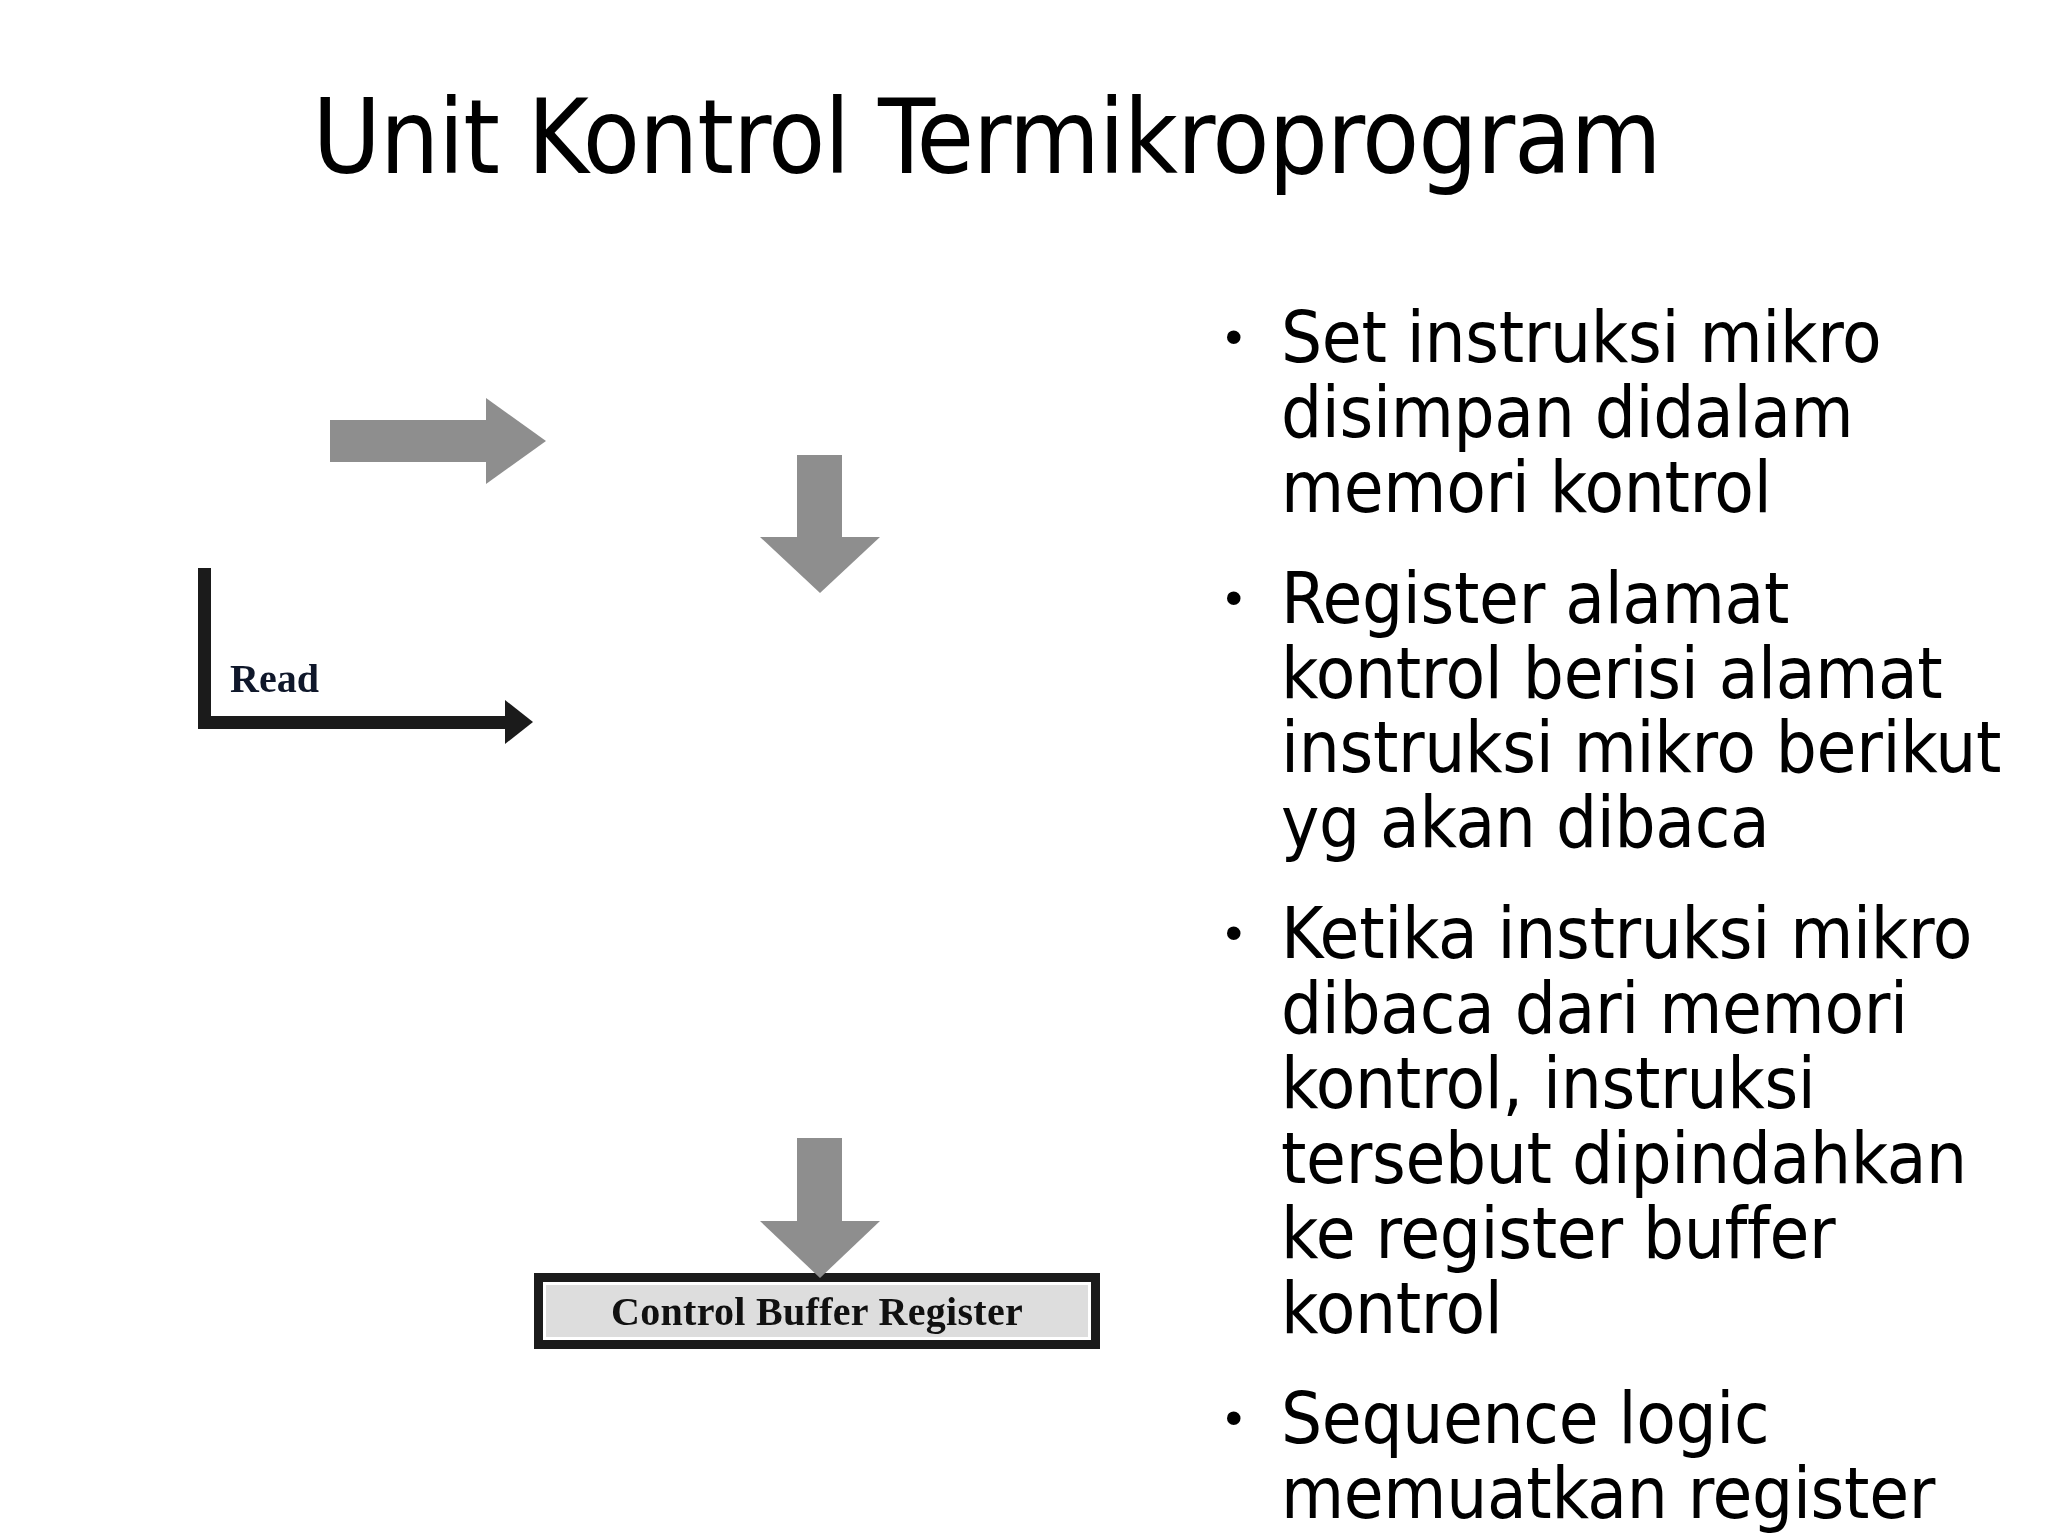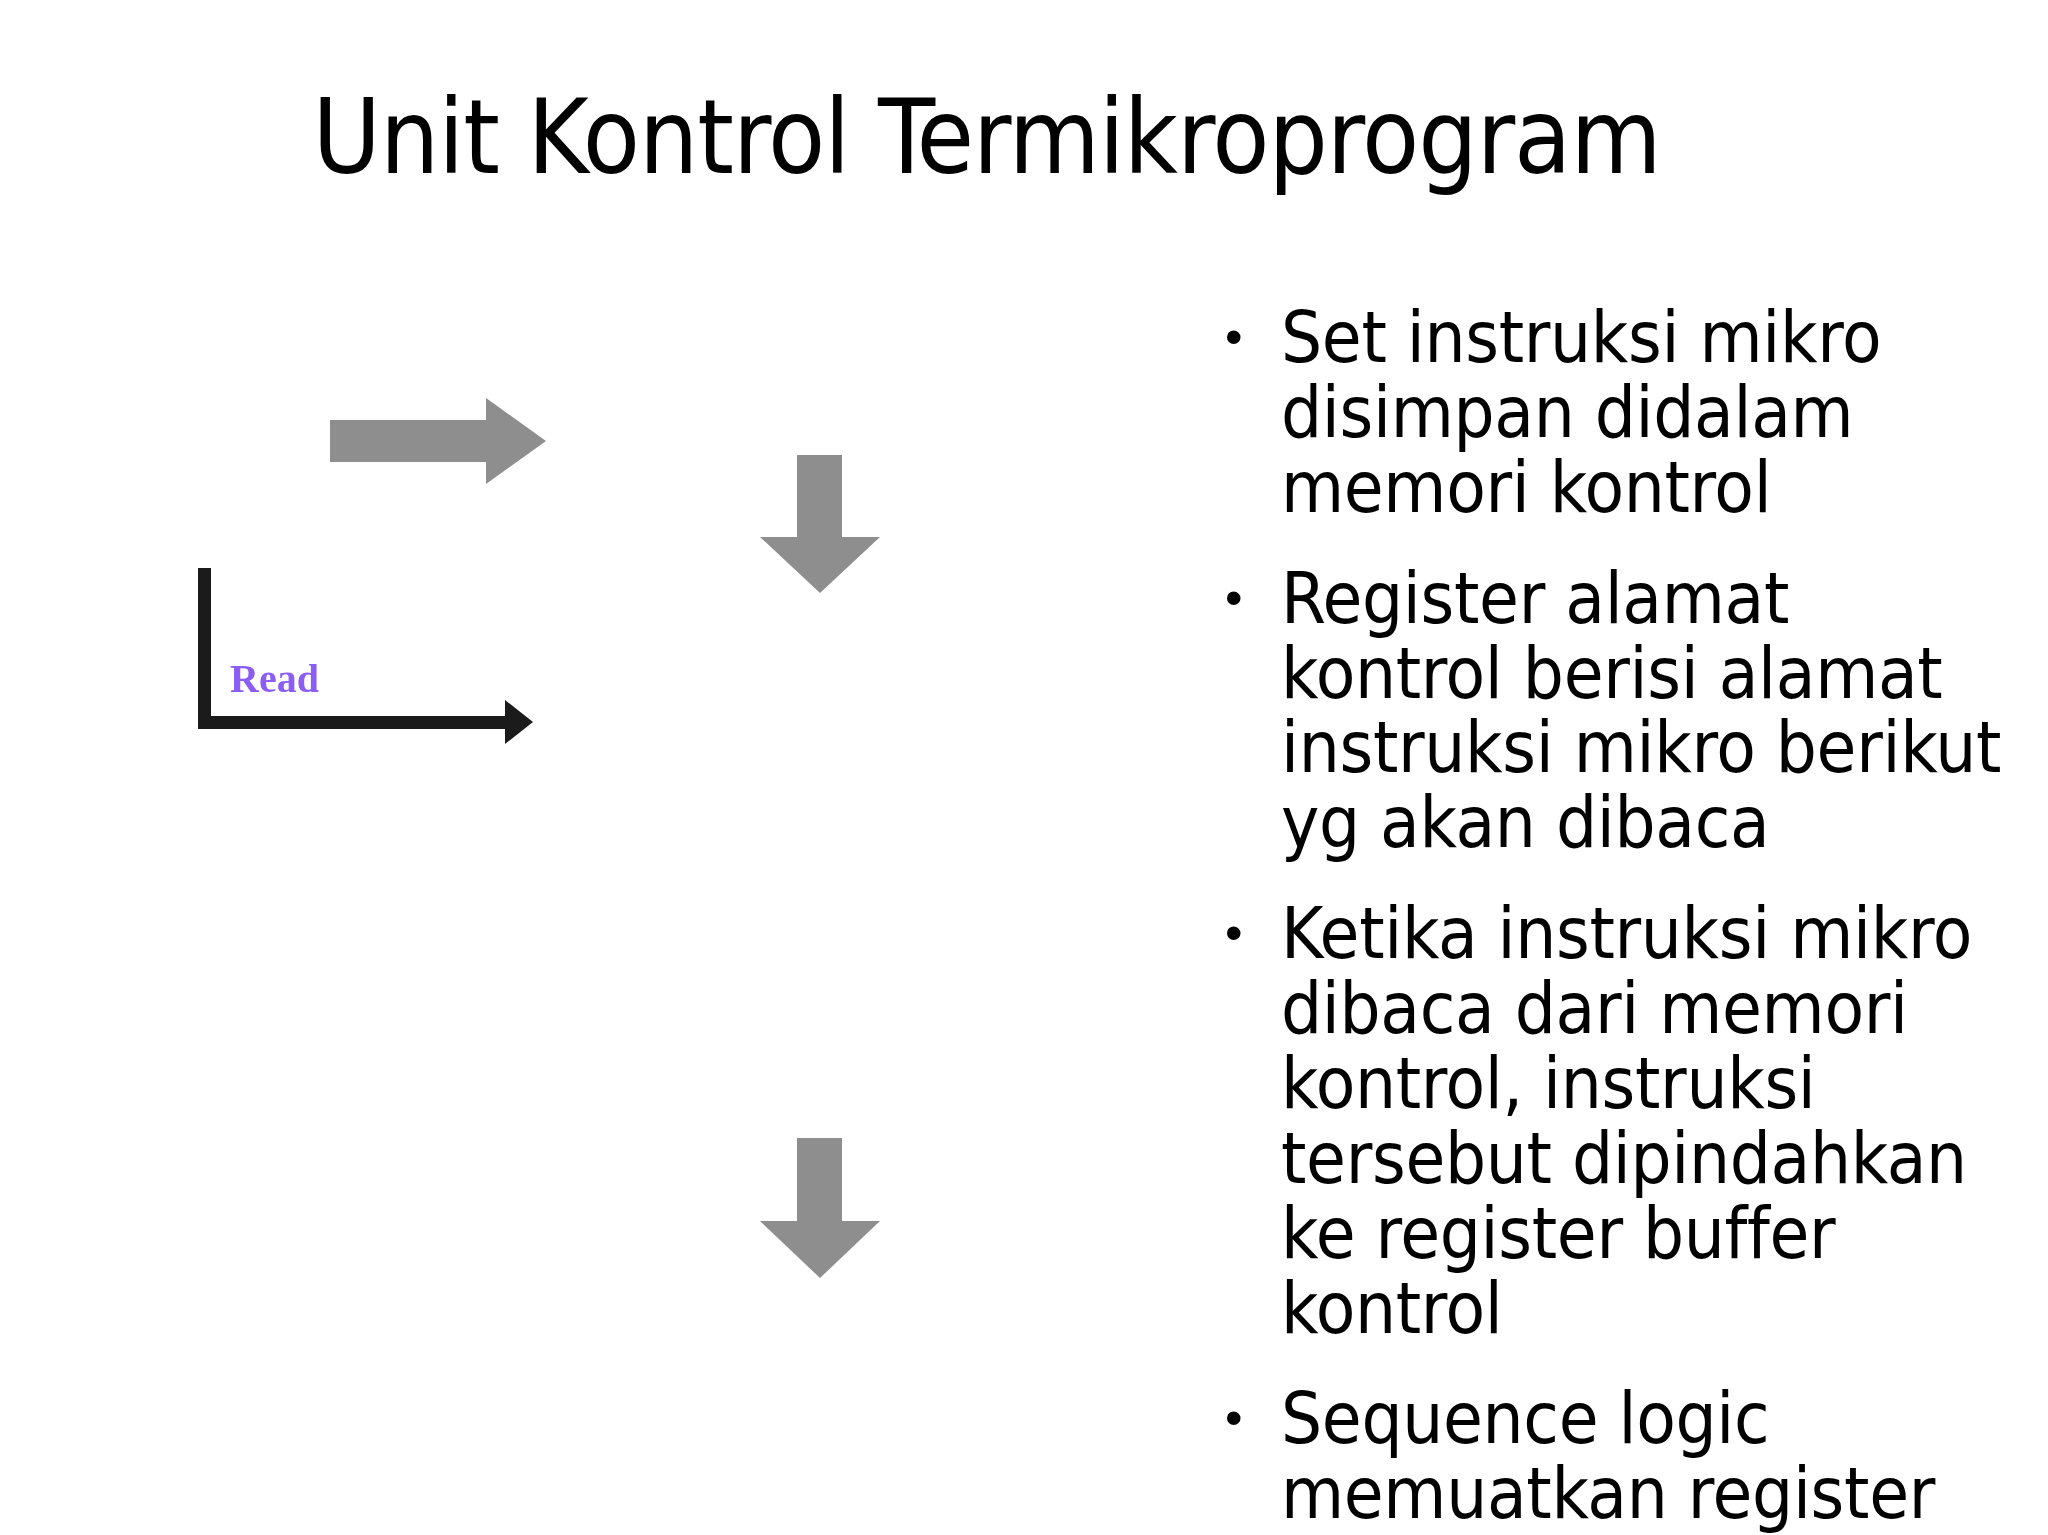--- a/index.html
+++ b/index.html
@@ -187,21 +187,21 @@
     border-bottom: 22px solid transparent;
     border-left: 28px solid #1b1b1b;
   }
   #read-label {
     position: absolute;
     left: 230px;
     top: 655px;
     font-family: "Liberation Serif", "DejaVu Serif", serif;
     font-weight: bold;
     font-size: 40px;
-    color: #8b5cf6;
+    color: #0f172a;
     white-space: nowrap;
   }
 
   
   #bullet-list {
     position: absolute;
     left: 1225px;
     top: 300px;
     width: 790px;
   }
@@ -231,20 +231,23 @@
 </head>
 <body>
 
 <div id="slide-title">Unit Kontrol Termikroprogram</div>
 
 <div id="diagram">
 
 
 
 
+  <div class="dbox" id="box-control-buffer-register">
+    <span>Control Buffer Register</span>
+  </div>
 
   <div class="gray-arrow-h" id="arrow-sl-to-car">
     <div class="shaft"></div>
     <div class="head"></div>
   </div>
 
   <div class="gray-arrow-v" id="arrow-car-to-cm">
     <div class="shaft"></div>
     <div class="head"></div>
   </div>

